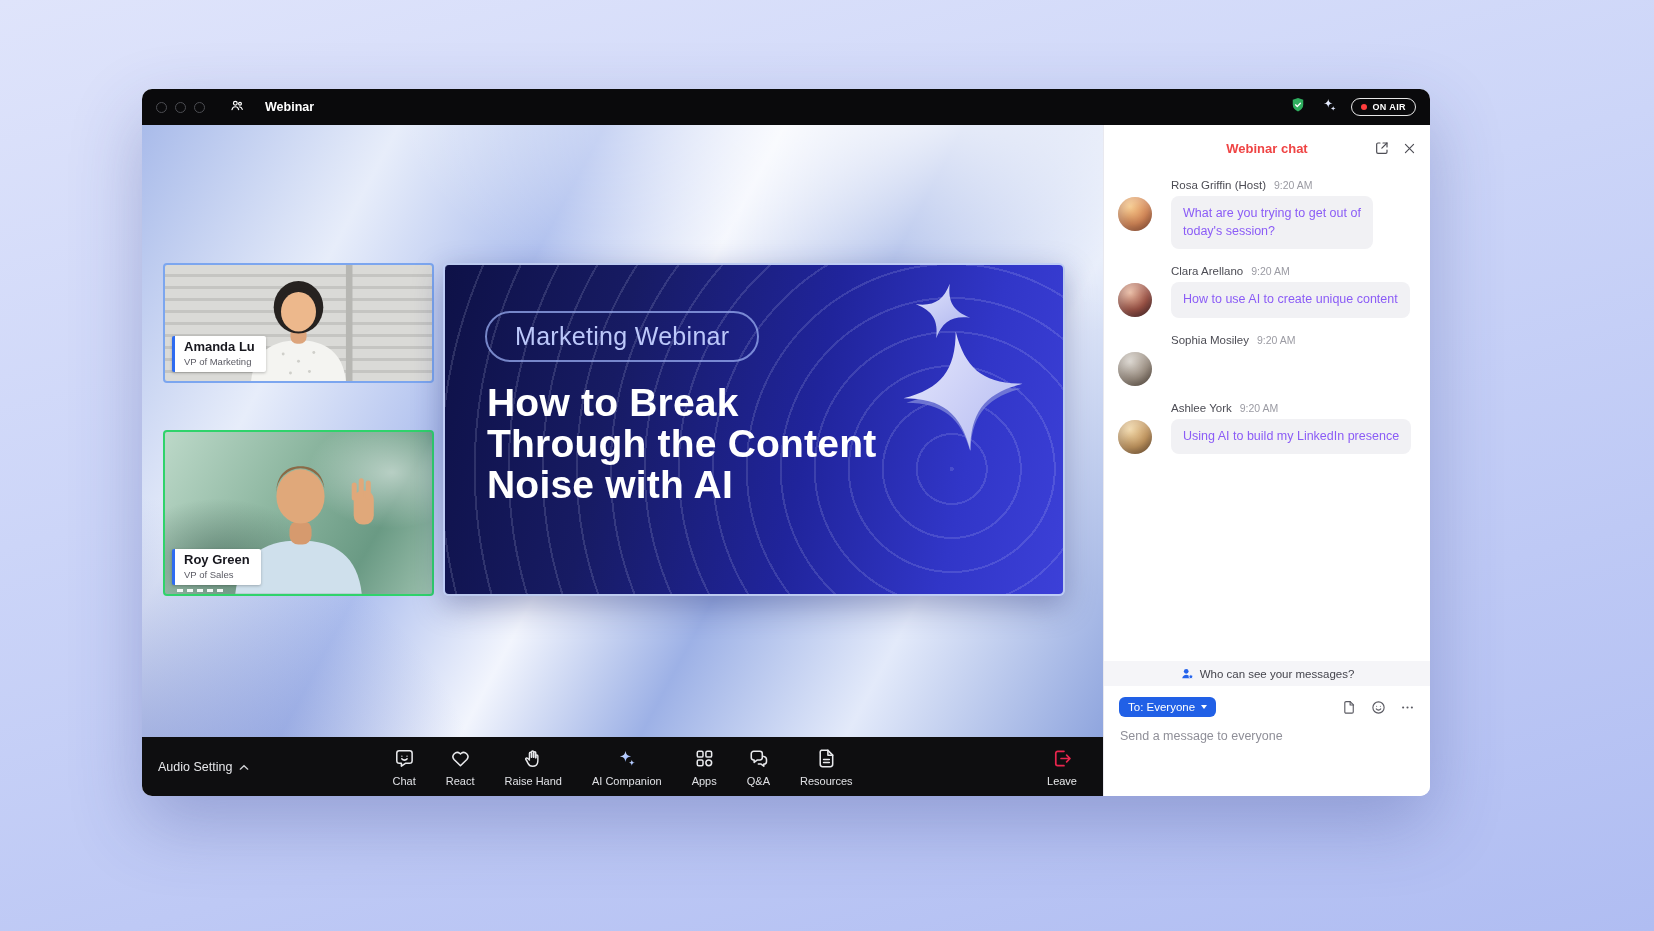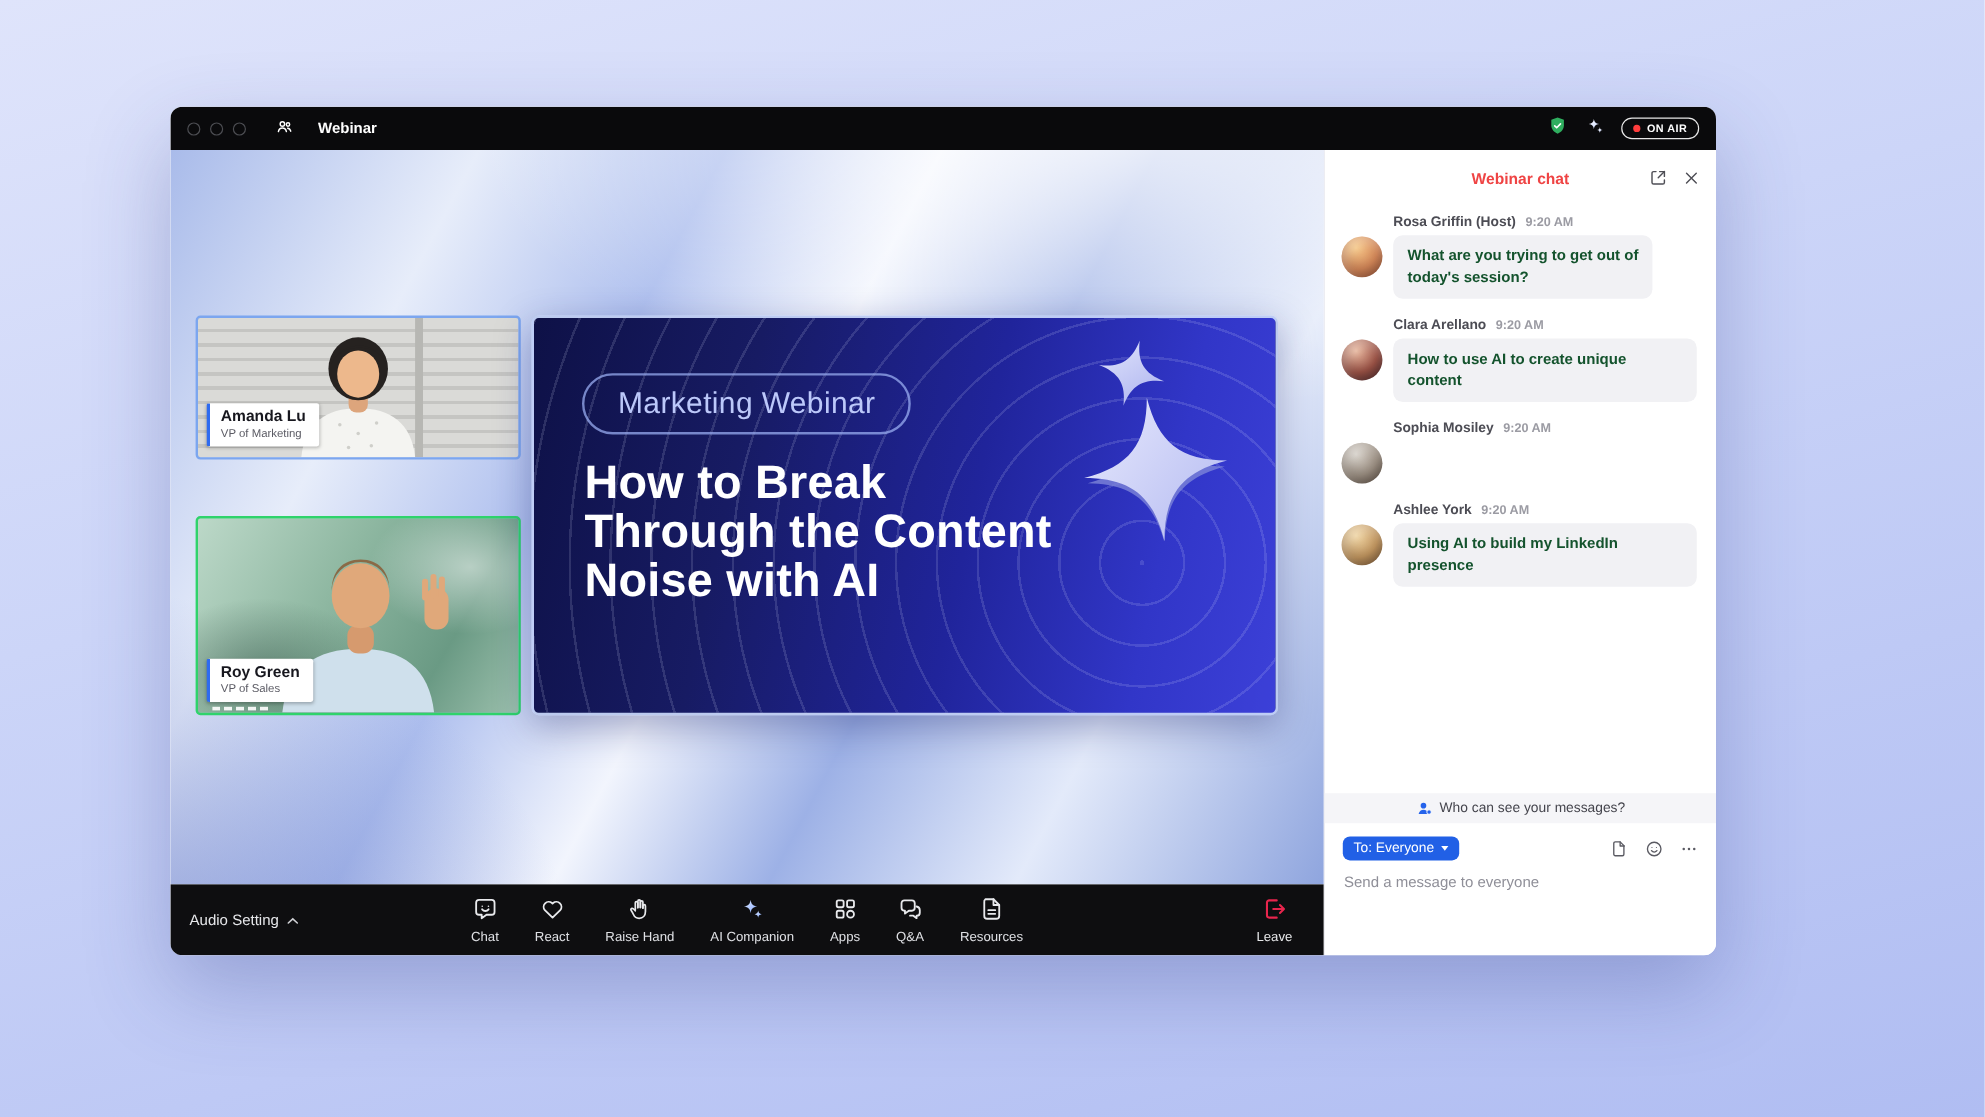--- a/index.html
+++ b/index.html
@@ -73,30 +73,30 @@
     color:#e7e8ea; font-size:11px; padding-right:10px; cursor:pointer; }
 
   
   .chat-panel { width:327px; flex:0 0 327px; background:#fff; display:flex; flex-direction:column; border-left:1px solid #e9e9ef; }
   .chat-header { flex:0 0 46px; display:flex; align-items:center; justify-content:center; position:relative; }
   .chat-title { font-size:13px; font-weight:700; color:#ef4444; }
   .chat-header-icons { position:absolute; right:13px; display:flex; gap:12px; align-items:center; }
   .chat-header-icons svg { cursor:pointer; }
 
   .messages { flex:1; overflow:hidden; padding:8px 16px 0 14px; display:flex; flex-direction:column; gap:16px; }
-  .message { display:flex; gap:9px;font-weight:bold; }
+  .message { display:flex; gap:19px; }
   .msg-avatar { width:34px; height:34px; border-radius:50%; flex:0 0 34px; margin-top:18px;
     box-shadow: inset 0 -8px 12px rgba(0,0,0,.18), inset 4px 6px 8px rgba(255,255,255,.25); }
   .av-0 { background: radial-gradient(circle at 35% 28%, #f5c98a, #d98a5a 55%, #8a4b35); }
   .av-1 { background: radial-gradient(circle at 35% 28%, #e8b9a0, #a05548 55%, #40252b); }
   .av-2 { background: radial-gradient(circle at 35% 28%, #d8d3cc, #a09386 55%, #57493f); }
   .av-3 { background: radial-gradient(circle at 35% 28%, #f0d7a8, #c79a62 55%, #6e4f33); }
   .msg-name-row { font-size:11.5px; color:#4c4c54; margin-bottom:5px; display:flex; gap:8px; align-items:baseline; }
   .msg-time { font-size:10.5px; color:#9b9ba3; }
-  .msg-bubble { background:#f1f1f4; border-radius:8px; padding:9px 12px; font-size:12.5px; color:#14532d;
+  .msg-bubble { background:#f1f1f4; border-radius:8px; padding:9px 12px; font-size:12.5px; color:#8b5cf6;
     line-height:1.4; display:inline-block; width:fit-content; white-space:pre-line; }
 
   .chat-footer { margin-top:auto; }
   .privacy-bar { height:25px; background:#f5f5f8; display:flex; align-items:center; justify-content:center;
     gap:6px; font-size:11.5px; color:#45454d; cursor:pointer; }
   .compose-row { display:flex; align-items:center; padding:11px 15px 2px; }
   .to-pill { background:#2160e6; color:#fff; font-size:11.5px; border-radius:6px; padding:4px 9px;
     display:flex; align-items:center; gap:6px; font-weight:500; cursor:pointer; }
   .caret-down { width:0; height:0; border-left:3.5px solid transparent; border-right:3.5px solid transparent;
     border-top:4px solid #fff; }

